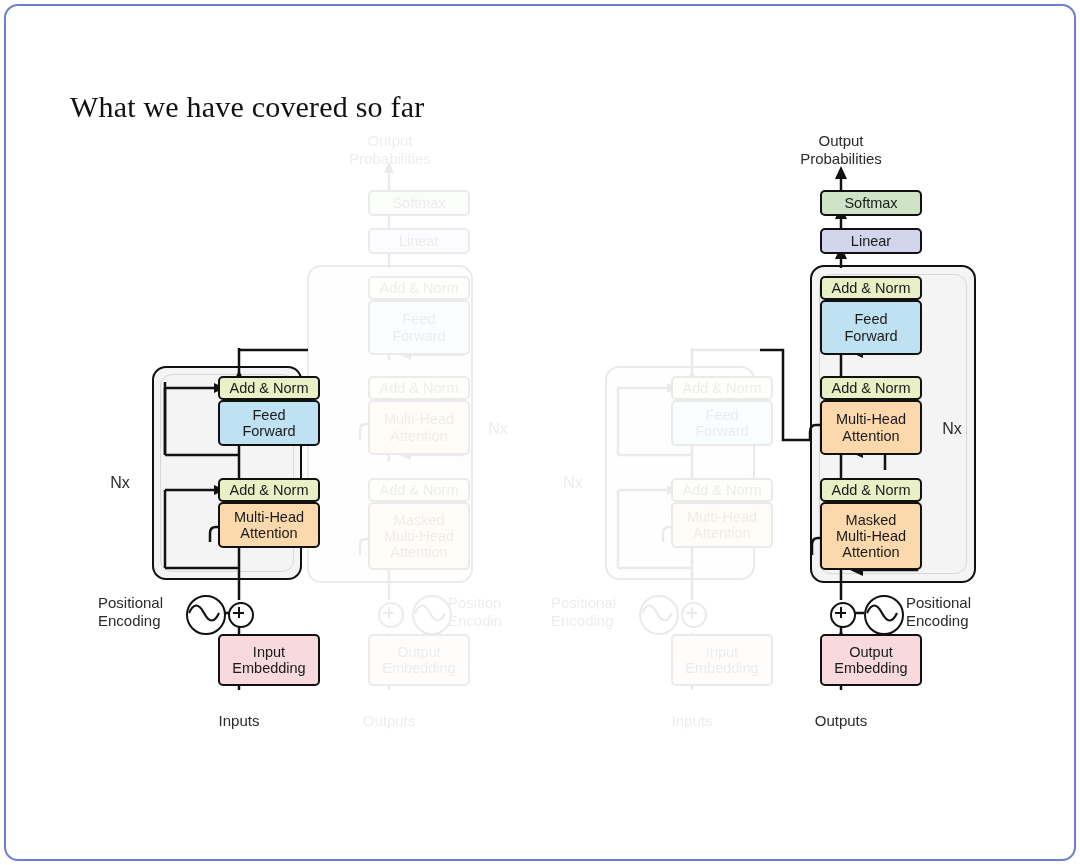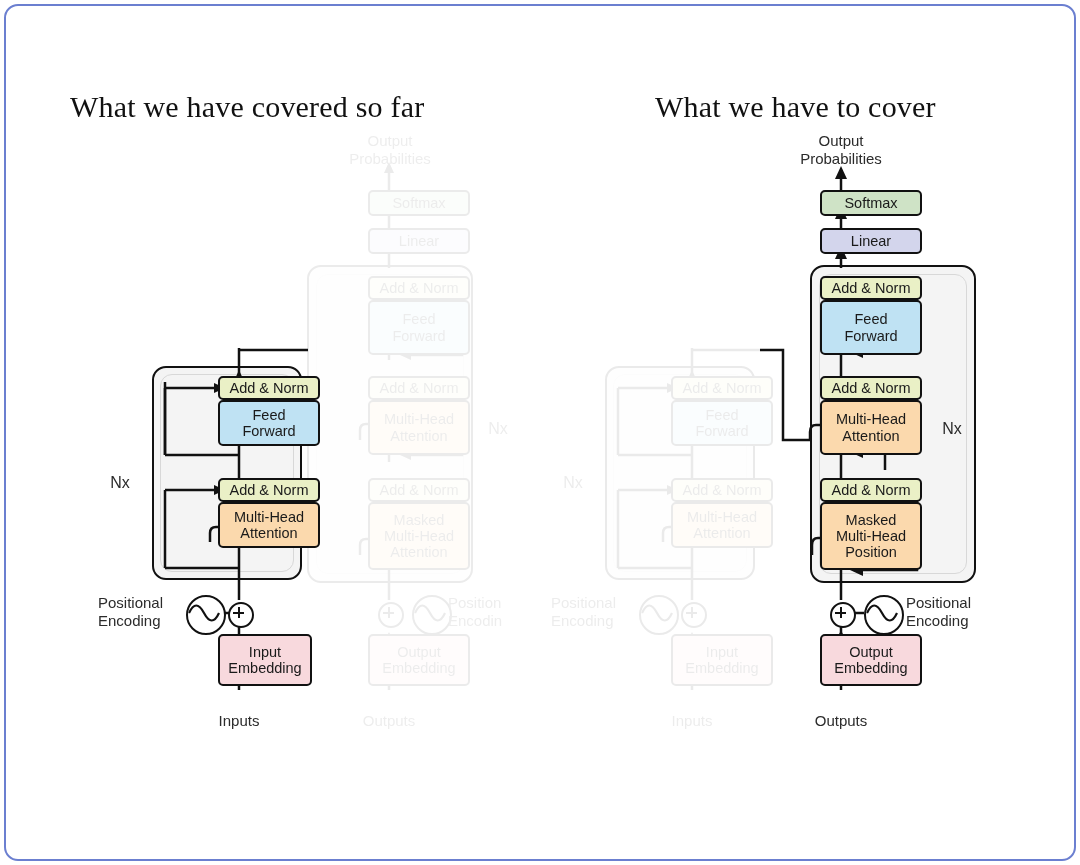--- a/index.html
+++ b/index.html
@@ -148,21 +148,20 @@
   .plus-circle::after  { left: 7.5px; top: 3px; width: 2px; height: 11px; }
 </style>
 </head>
 <body>
 
 <div id="page">
 
   <div class="page-frame"></div>
 
   <div class="slide-title" id="title-left">What we have covered so far</div>
-  <div class="slide-title" id="title-right">What we have to cover</div>
 
   <div class="diagram" id="diagram-left">
 
     <div class="layer ghost">
 
       <div class="lbl" style="left:330px; top:132px; width:120px;">Output
 Probabilities</div>
 
       <svg class="wires">
         <line x1="389" y1="190" x2="389" y2="172"></line>
@@ -280,21 +279,21 @@
           <path d="M 1 16 Q 8 1 16 16 Q 24 31 31 16" stroke="#111" stroke-width="2.2" fill="none"></path>
         </svg>
       </div>
       <div class="plus-circle" style="left:228px; top:602px;"></div>
       <svg class="wires">
         <line x1="222" y1="613" x2="230" y2="613"></line>
       </svg>
       <div class="lbl" style="left:98px; top:594px; width:86px; text-align:left;">Positional
 Encoding</div>
 
-      <div class="box embed" style="left:188px; top:634px; width:94px; height:52px;">Input
+      <div class="box embed" style="left:188px; top:634px; width:102px; height:52px;">Input
 Embedding</div>
       <div class="lbl" style="left:189px; top:712px; width:100px;">Inputs</div>
     </div>
   </div>
 
   <div class="diagram" id="diagram-right">
 
     <div class="layer ghost">
 
       <svg class="wires">
@@ -394,21 +393,21 @@
 
       <div class="box addnorm" style="left:250px; top:276px; width:102px; height:24px;">Add &amp; Norm</div>
       <div class="box ff" style="left:250px; top:300px; width:102px; height:55px;">Feed
 Forward</div>
       <div class="box addnorm" style="left:250px; top:376px; width:102px; height:24px;">Add &amp; Norm</div>
       <div class="box attn" style="left:250px; top:400px; width:102px; height:55px;">Multi-Head
 Attention</div>
       <div class="box addnorm" style="left:250px; top:478px; width:102px; height:24px;">Add &amp; Norm</div>
       <div class="box attn" style="left:250px; top:502px; width:102px; height:68px;">Masked
 Multi-Head
-Position</div>
+Attention</div>
 
       <div class="lbl nx" style="left:392px; top:420px; width:40px;">Nx</div>
 
       <div class="plus-circle" style="left:290px; top:602px;"></div>
       <div class="pe-circle" style="left:324px; top:595px;">
         <svg width="32" height="32" viewBox="0 0 32 32">
           <path d="M 1 16 Q 8 1 16 16 Q 24 31 31 16" stroke="#111" stroke-width="2.2" fill="none"></path>
         </svg>
       </div>
       <svg class="wires">

